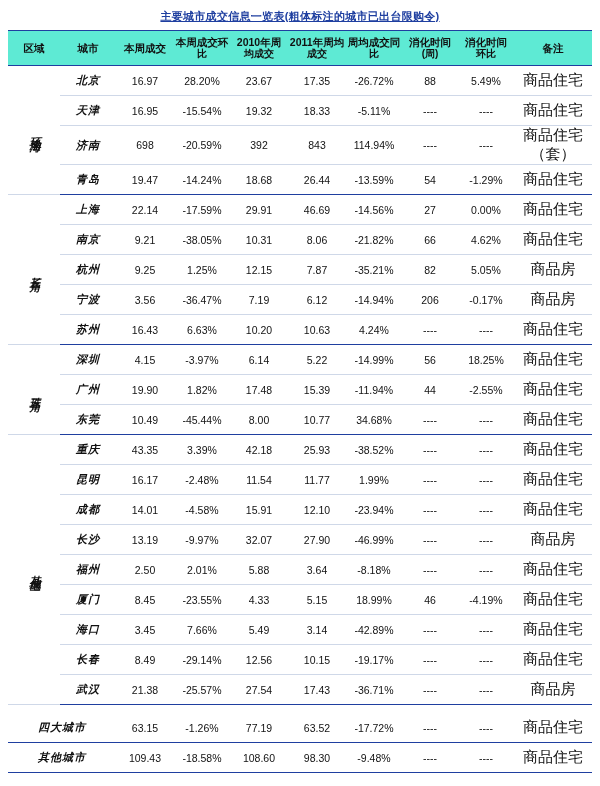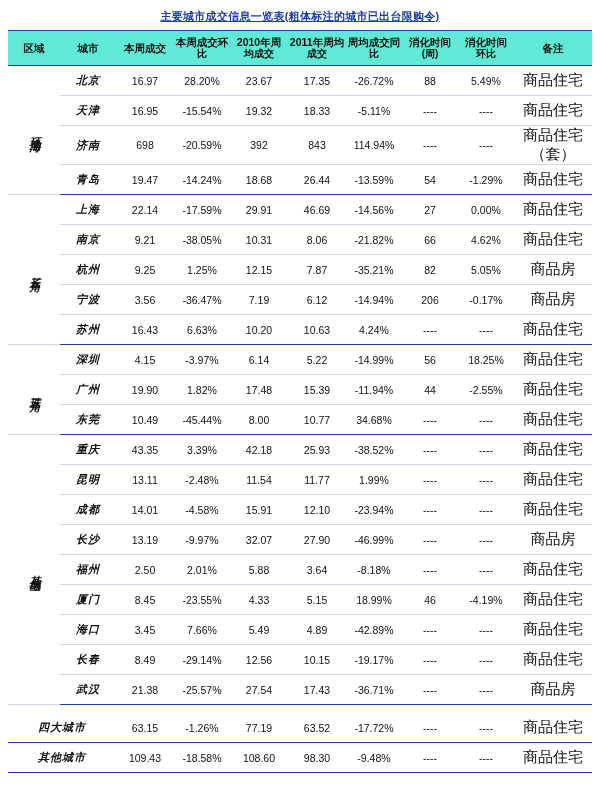--- a/index.html
+++ b/index.html
@@ -304,21 +304,21 @@
         <td>3.39%</td>
         <td>42.18</td>
         <td>25.93</td>
         <td>-38.52%</td>
         <td class="dash">----</td>
         <td class="dash">----</td>
         <td class="note">商品住宅</td>
       </tr>
       <tr>
         <td class="city">昆明</td>
-        <td>13.11</td>
+        <td>16.17</td>
         <td>-2.48%</td>
         <td>11.54</td>
         <td>11.77</td>
         <td>1.99%</td>
         <td class="dash">----</td>
         <td class="dash">----</td>
         <td class="note">商品住宅</td>
       </tr>
       <tr>
         <td class="city">成都</td>
@@ -362,21 +362,21 @@
         <td>18.99%</td>
         <td>46</td>
         <td>-4.19%</td>
         <td class="note">商品住宅</td>
       </tr>
       <tr>
         <td class="city">海口</td>
         <td>3.45</td>
         <td>7.66%</td>
         <td>5.49</td>
-        <td>4.89</td>
+        <td>3.14</td>
         <td>-42.89%</td>
         <td class="dash">----</td>
         <td class="dash">----</td>
         <td class="note">商品住宅</td>
       </tr>
       <tr>
         <td class="city">长春</td>
         <td>8.49</td>
         <td>-29.14%</td>
         <td>12.56</td>

